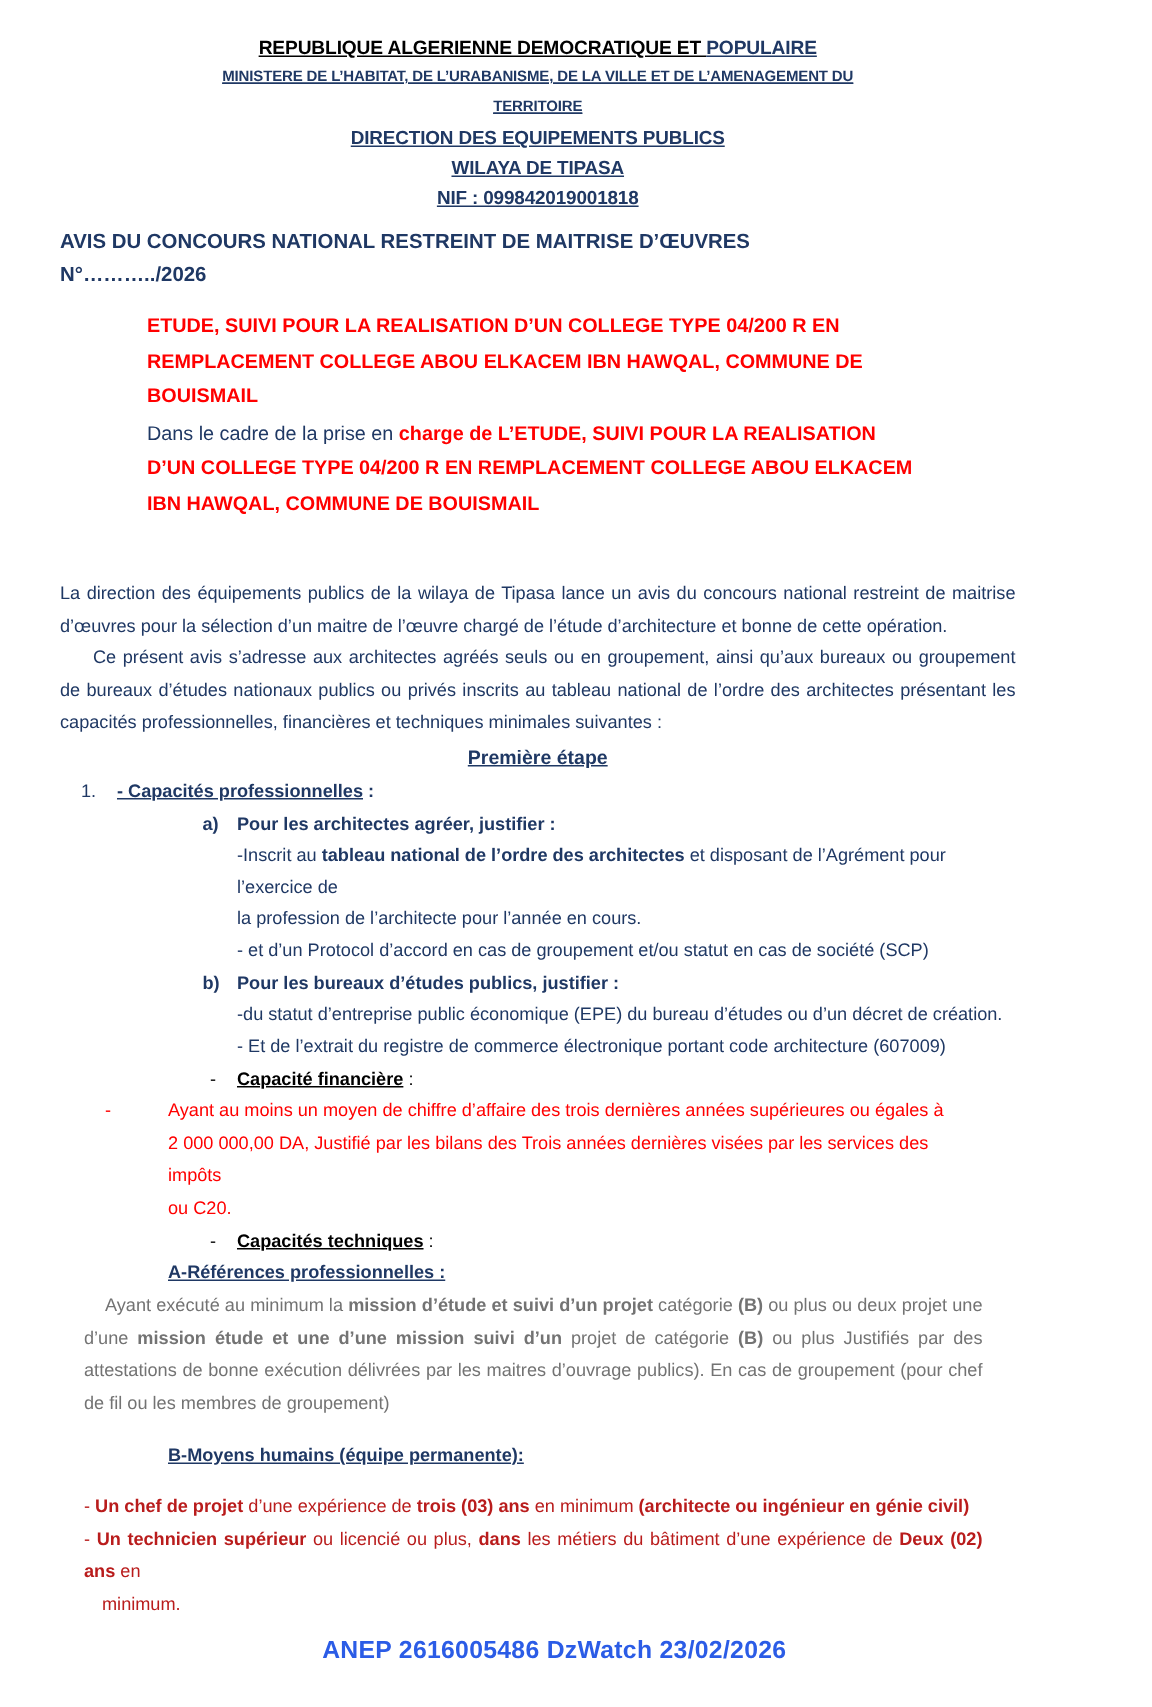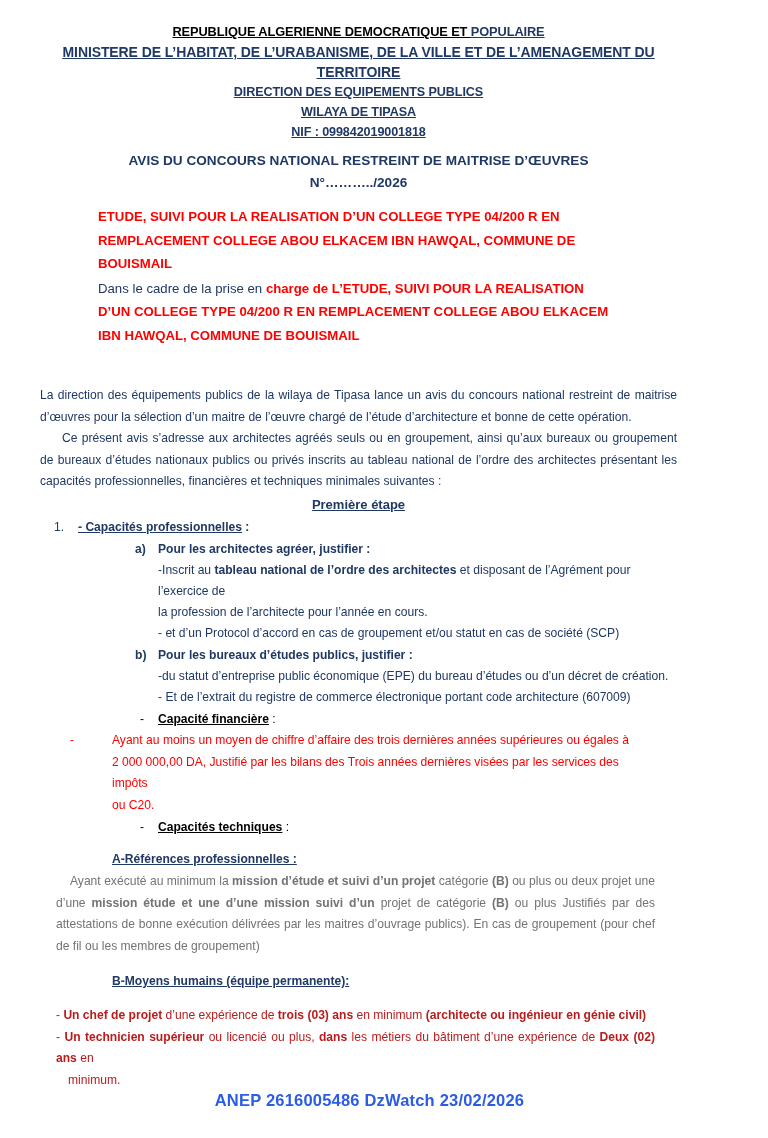--- a/index.html
+++ b/index.html
@@ -31,24 +31,24 @@
 
   
   .hdr-line {
     text-align: center;
     font-weight: bold;
     font-size: 12.6px;
     line-height: 20px;
     letter-spacing: -0.1px;
   }
   .hdr-line.n1 { font-size: 12.8px; }
-  .hdr-line.n2 { font-size: 14px; text-decoration: underline; }
+  .hdr-line.n2 { font-size: 10px; text-decoration: underline; }
 
   .title-avis {
-    text-align: center;
+    text-align: left;
     font-weight: bold;
     color: #1F3864;
     font-size: 13.6px;
     line-height: 22px;
     margin-top: 8px;
   }
 
   
   .redblock {
     color: #FF0000;
@@ -153,21 +153,21 @@
     padding-right: 36px;
     color: #FF0000;
     font-size: 12.1px;
     line-height: 21.5px;
   }
 
   .sec-head {
     padding-left: 72px;
     font-size: 12.1px;
     line-height: 21px;
-    margin-top: 11px;
+    margin-top: 0;
   }
   .sec-head-b {
     padding-left: 72px;
     font-size: 12.1px;
     line-height: 21px;
     margin-top: 14px;
   }
 
   .red-para {
     color: #737373;

